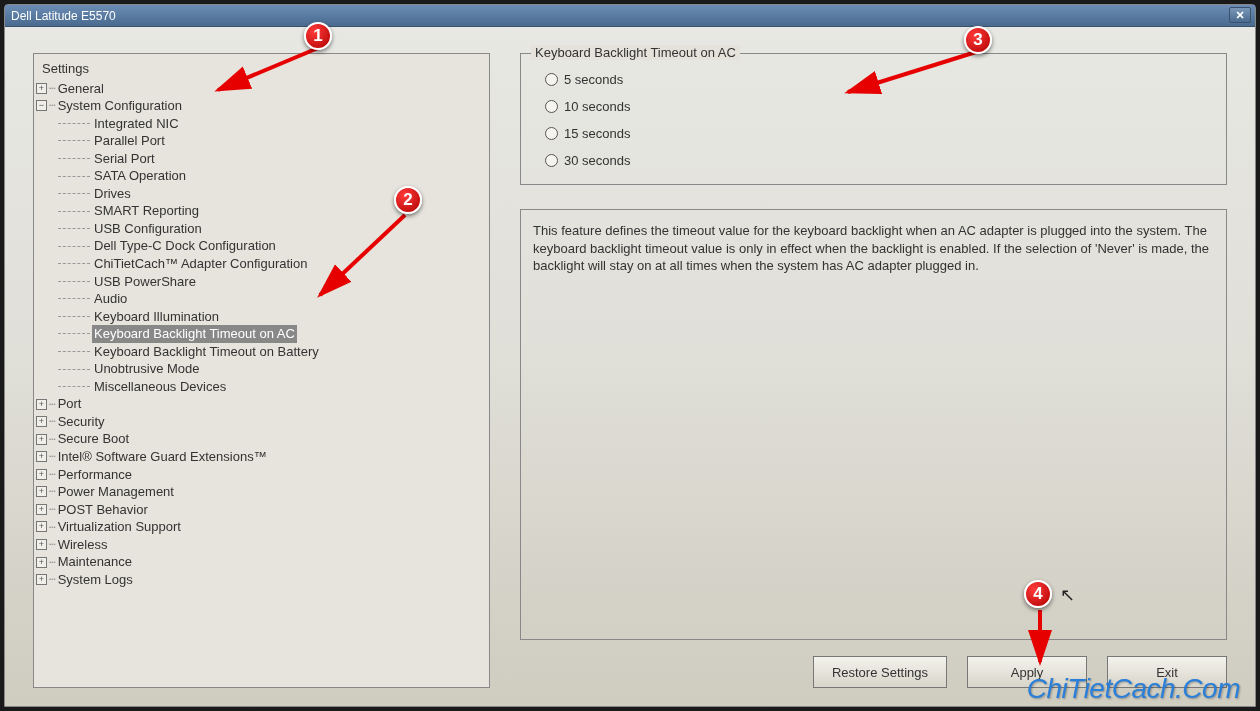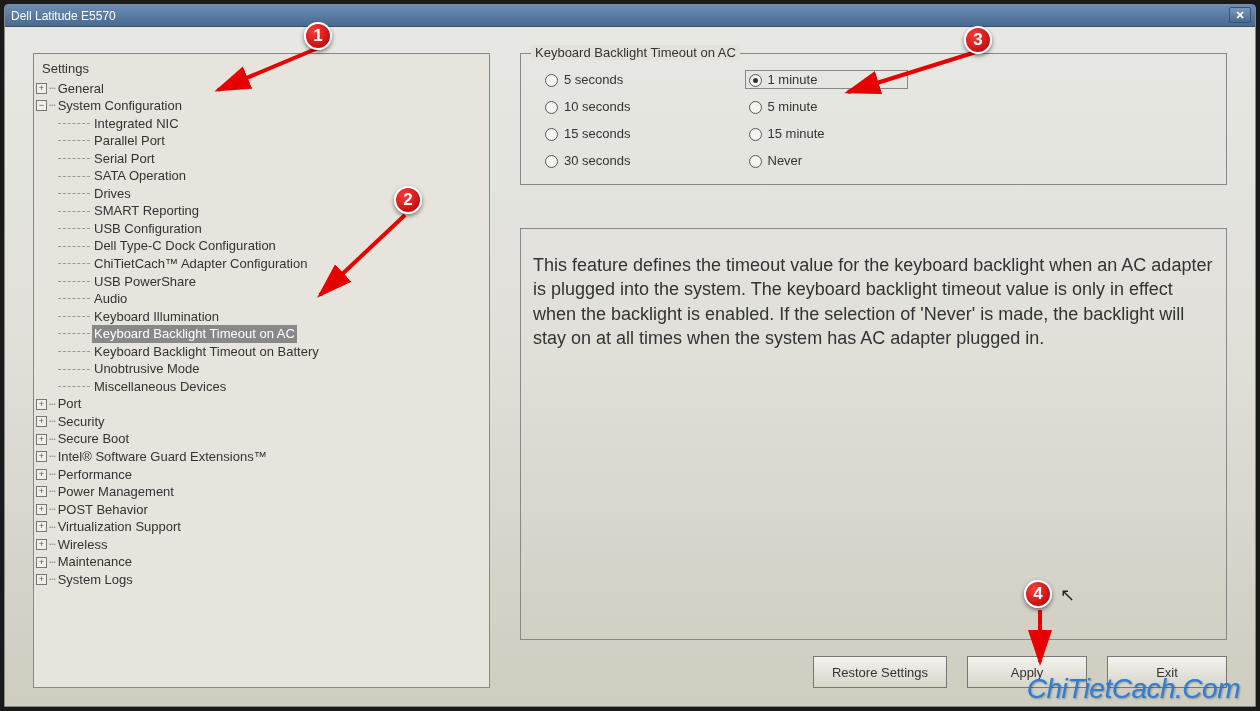--- a/index.html
+++ b/index.html
@@ -102,33 +102,33 @@
   .fieldset .legend {
     position: absolute;
     top: -9px; left: 10px;
     background: #e4e2da;
     padding: 0 4px;
     font-size: 13px;
     color:#333;
   }
   .radio-cols { display:flex; gap:110px; margin-top:4px; }
   .radio-col { display:flex; flex-direction:column; gap:8px; }
-  .radio-item { display:flex; align-items:flex-end; gap:6px; font-size:13px; color:#333; cursor:pointer; padding:2px 4px; }
+  .radio-item { display:flex; align-items:center; gap:6px; font-size:13px; color:#333; cursor:pointer; padding:2px 4px; }
   .radio-item.sel { border:1px solid #888; padding:1px 90px 1px 3px; }
   .radio {
     width:13px;height:13px;border:1px solid #555;border-radius:50%;
     display:inline-flex;align-items:center;justify-content:center;background:#f5f4ee;
   }
   .radio.on::after { content:""; width:5px;height:5px;background:#333;border-radius:50%; }
   .desc-box {
     border:1px solid #888;
-    margin-top:43px;
+    margin-top:24px;
     flex:1;
-    padding:24px 12px;
-    font-size:18px;
+    padding:12px 12px;
+    font-size:13px;
     color:#333;
     line-height:1.35;
     min-height:360px;
   }
   .buttons {
     display:flex; gap:20px; justify-content:flex-end;
     margin-top:16px;
   }
   .btn {
     min-width:120px; height:32px;
@@ -311,38 +311,20 @@
                 <span class="radio"></span>
                 <span>10 seconds</span>
               </div>
               <div class="radio-item">
                 <span class="radio"></span>
                 <span>15 seconds</span>
               </div>
               <div class="radio-item">
                 <span class="radio"></span>
                 <span>30 seconds</span>
-              </div>
-            </div>
-          <div class="radio-col" id="col2">
-              <div class="radio-item sel">
-                <span class="radio on"></span>
-                <span>1 minute</span>
-              </div>
-              <div class="radio-item">
-                <span class="radio"></span>
-                <span>5 minute</span>
-              </div>
-              <div class="radio-item">
-                <span class="radio"></span>
-                <span>15 minute</span>
-              </div>
-              <div class="radio-item">
-                <span class="radio"></span>
-                <span>Never</span>
               </div>
             </div>
         </div>
       </div>
       <div class="desc-box">
         <span>This feature defines the timeout value for the keyboard backlight when an AC adapter is plugged into the system. The keyboard backlight timeout value is only in effect when the backlight is enabled. If the selection of 'Never' is made, the backlight will stay on at all times when the system has AC adapter plugged in.</span>
       </div>
       <div class="buttons">
         <button class="btn">Restore Settings</button>
         <button class="btn">Apply</button>

